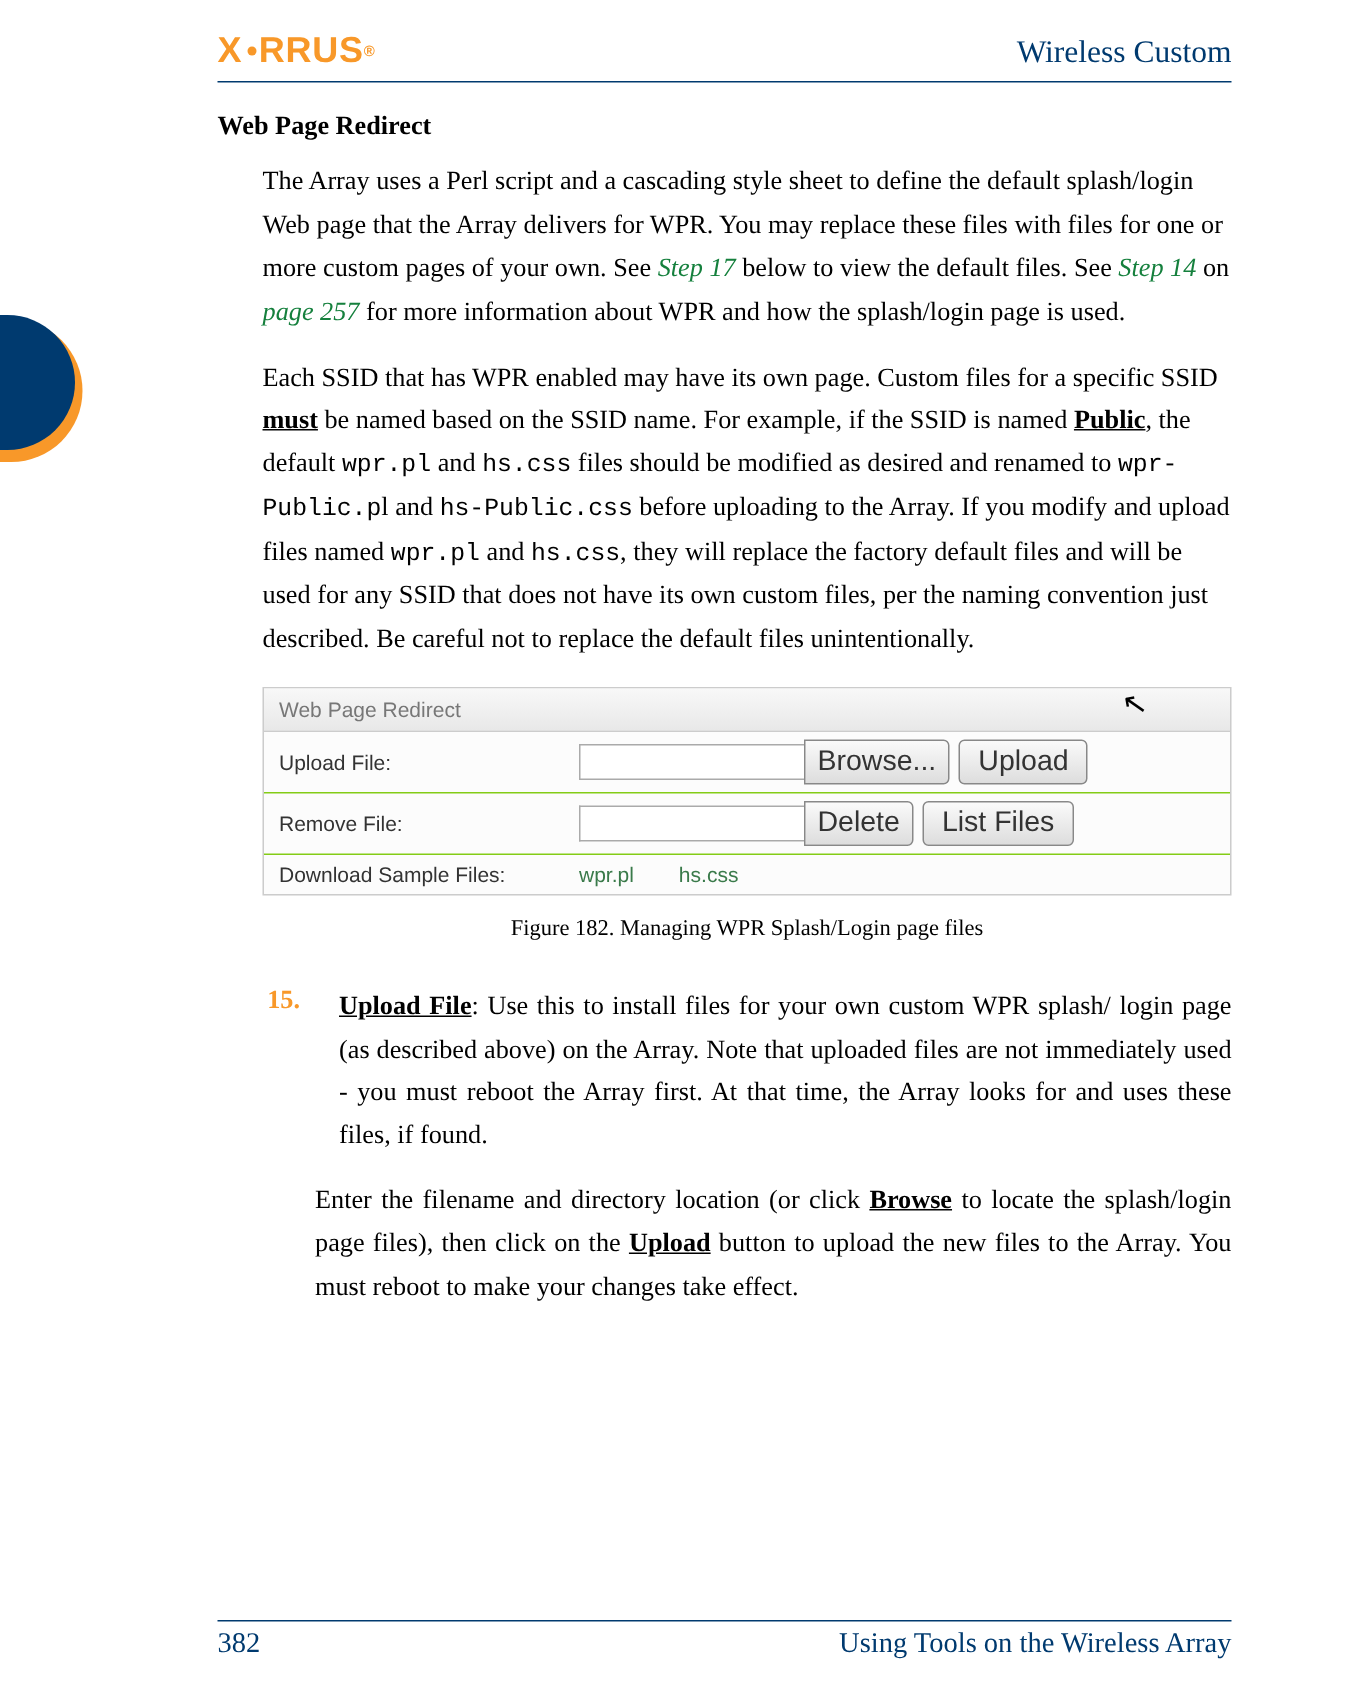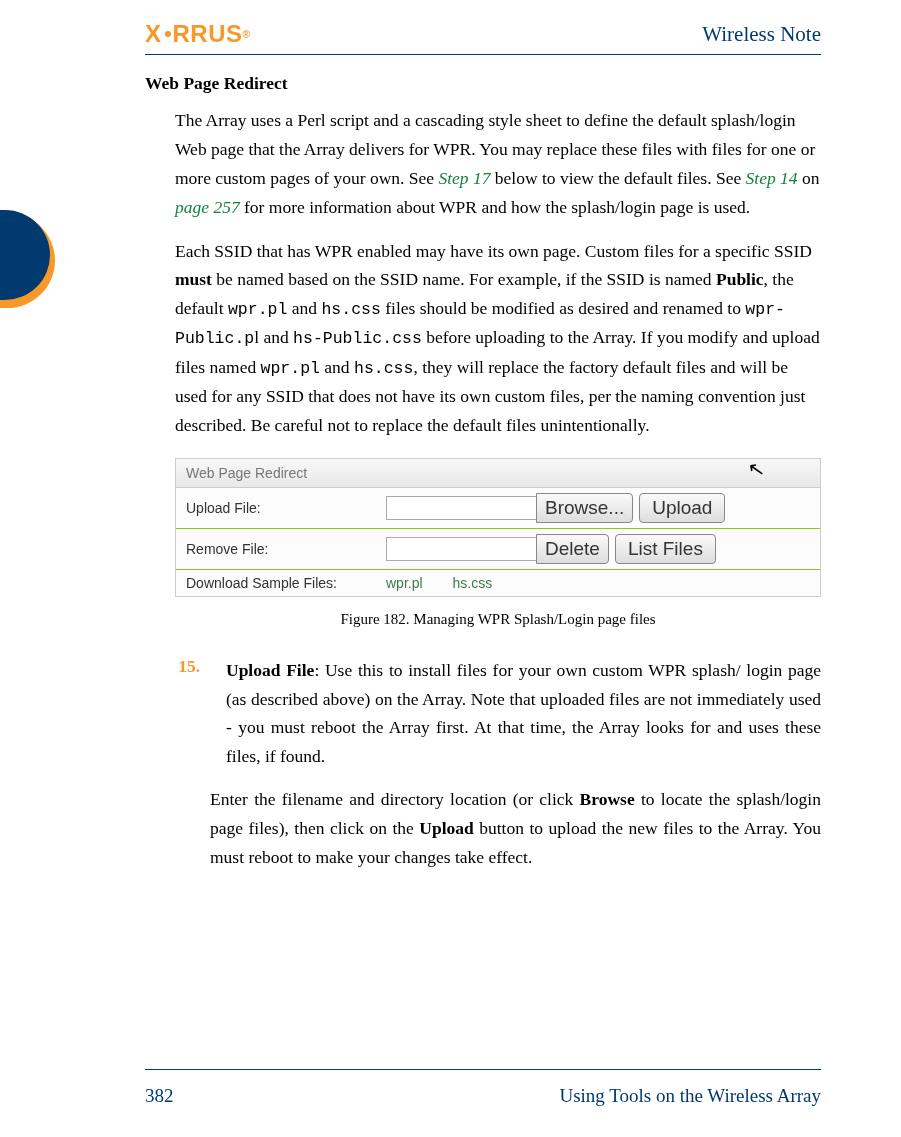--- a/index.html
+++ b/index.html
@@ -56,21 +56,21 @@
       margin-bottom: 12px;
     }
     .body-text {
       font-size: 17.5px;
       line-height: 1.65;
       margin-left: 30px;
       margin-bottom: 15px;
     }
     .mono { font-family: 'Courier New', monospace; font-size: 16.5px; }
     .link { color: #15803d; font-style: italic; }
-    .bold { font-weight: bold; }
+    .bold { font-weight: bold; text-decoration: underline; }
     .tab-bubble {
       position: absolute;
       left: 0;
       top: 210px;
       width: 55px;
       height: 98px;
     }
     .bubble-back { width:55px; height:95px; background:#f89829; border-radius:0 55px 55px 0; position:absolute; top:3px; }
     .bubble-front { width:50px; height:90px; background:#003a6f; border-radius:0 55px 55px 0; position:absolute; top:0; }
     .figure-area {
@@ -114,39 +114,39 @@
       font-size: 15px;
       margin: 14px 0 28px 30px;
     }
     .step-block { display:flex; margin-left:30px; margin-bottom:14px;gap:16px;}
     .step-num { color:#f89829; font-weight:bold; font-size:17.5px; width:35px; flex-shrink:0; text-align:right; padding-right:10px;}
     .step-text { font-size:17.5px; line-height:1.65; text-align: justify; }
     .step-text .bold { font-weight:bold; }
     .step-follow { margin-left:65px; font-size:17.5px; line-height:1.65; text-align: justify; }
     .footer {
       position:absolute; bottom:30px; left:145px; right:80px;
-      border-top: 1.5px solid #003a6f; padding-top:15px;
+      border-top: 1.5px solid #003a6f; padding-top:4px;
       display:flex; justify-content:space-between;
       color:#003a6f; font-size:19px;
     }
   </style>
 </head>
 <body>
 
 <div class="page">
   <div class="tab-bubble">
     <div class="bubble-back"></div>
     <div class="bubble-front"></div>
   </div>
 
   <div class="header">
     <div class="logo">
       <span class="logo-text"><span class="logo-x">X</span><span class="logo-dot"></span>RRUS<span class="logo-reg">®</span></span>
     </div>
-    <div class="header-right">Wireless Note</div>
+    <div class="header-right">Wireless Custom</div>
   </div>
 
   <div class="section-title">Web Page Redirect</div>
 
   <div class="body-text">
     <span>The Array uses a Perl script and a cascading style sheet to define the default splash/login Web page that the Array delivers for WPR. You may replace these files with files for one or more custom pages of your own. See </span><span class="link">Step 17</span><span> below to view the default files. See </span><span class="link">Step 14</span><span> on </span><span class="link">page 257</span><span> for more information about WPR and how the splash/login page is used.</span>
   </div>
 
   <div class="body-text">
     <span>Each SSID that has WPR enabled may have its own page. Custom files for a specific SSID </span><span class="bold">must</span><span> be named based on the SSID name. For example, if the SSID is named </span><span class="bold">Public</span><span>, the default </span><span class="mono">wpr.pl</span><span> and </span><span class="mono">hs.css</span><span> files should be modified as desired and renamed to </span><span class="mono">wpr-Public.p</span><span>l and </span><span class="mono">hs-Public.css</span><span> before uploading to the Array. If you modify and upload files named </span><span class="mono">wpr.pl</span><span> and </span><span class="mono">hs.css</span><span>, they will replace the factory default files and will be used for any SSID that does not have its own custom files, per the naming convention just described. Be careful not to replace the default files unintentionally.</span>

